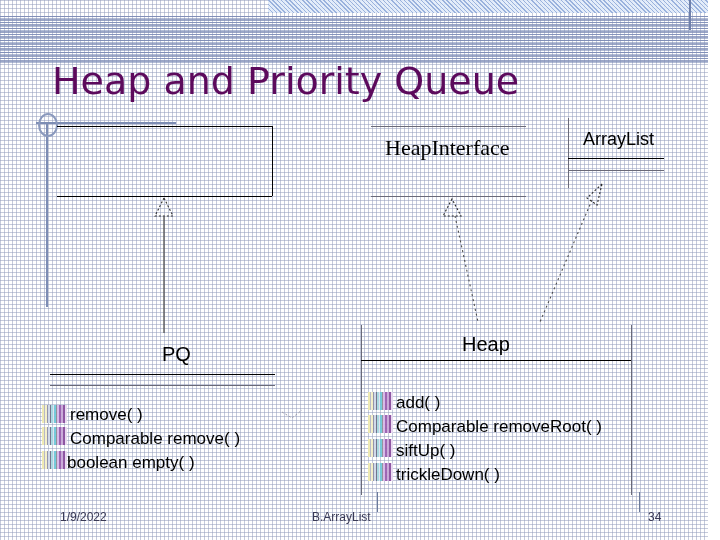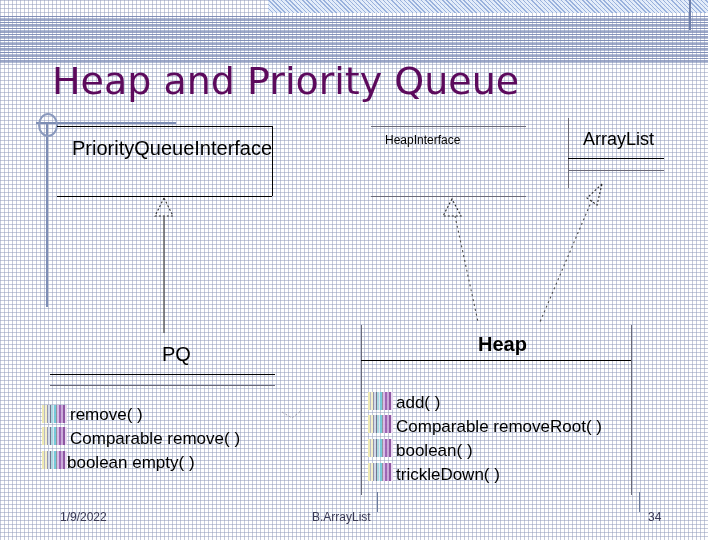--- a/index.html
+++ b/index.html
@@ -213,25 +213,24 @@
 
   <div id="title">Heap and Priority Queue</div>
 
   <div id="guide-hline"></div>
   <div id="guide-line"></div>
   <div id="guide-circle"></div>
 
   <div class="box-line-h" style="left:57px;  top:126px; width:215px;"></div>
   <div class="box-line-h" style="left:57px;  top:196px; width:215px;"></div>
   <div class="box-line-v" style="left:272px; top:126px; height:70px;"></div>
-  <div class="uml-text" style="left:72px; top:136px; font-size:20px; line-height:24px;">PriorityQueueInterface</div>
 
   <div class="box-line-h gray" style="left:371px; top:126px; width:155px;"></div>
   <div class="box-line-h gray" style="left:371px; top:196px; width:155px;"></div>
-  <div class="uml-text" style="left:385px; top:128px; font-size:12px; line-height:24px;">HeapInterface</div>
+  <div class="uml-text" style="left:385px; top:136px; font-size:22px; line-height:24px;font-family:Liberation Serif, serif;">HeapInterface</div>
 
   <div class="box-line-v gray" style="left:568px; top:118px; height:70px;"></div>
   <div class="box-line-h" style="left:568px; top:158px; width:96px;"></div>
   <div class="box-line-h gray" style="left:568px; top:170px; width:96px;"></div>
   <div class="uml-text" style="left:583px; top:128px; font-size:18px; line-height:22px;">ArrayList</div>
 
   <div class="uml-text" style="left:162px; top:342px; font-size:20px; line-height:24px;">PQ</div>
   <div class="box-line-h" style="left:50px; top:374px; width:225px;"></div>
   <div class="box-line-h gray" style="left:50px; top:385px; width:225px;"></div>
 
@@ -239,31 +238,31 @@
   <div class="method-row" style="left:70px; top:406px;">remove( )</div>
 
   <div class="stripe-bullet" style="left:42px; top:427px;"></div>
   <div class="method-row" style="left:70px; top:430px;">Comparable remove( )</div>
 
   <div class="stripe-bullet" style="left:42px; top:451px;"></div>
   <div class="method-row" style="left:67px; top:454px;">boolean empty( )</div>
 
   <div class="box-line-v gray" style="left:361px; top:325px; height:170px;"></div>
   <div class="box-line-v gray" style="left:631px; top:325px; height:170px;"></div>
-  <div class="uml-text" style="left:478px; top:332px; font-size:20px; line-height:24px;font-weight:bold;">Heap</div>
+  <div class="uml-text" style="left:462px; top:332px; font-size:20px; line-height:24px;">Heap</div>
   <div class="box-line-h" style="left:361px; top:360px; width:270px;"></div>
 
   <div class="stripe-bullet" style="left:368px; top:392px;"></div>
   <div class="method-row" style="left:396px; top:394px;">add( )</div>
 
   <div class="stripe-bullet" style="left:368px; top:415px;"></div>
   <div class="method-row" style="left:396px; top:418px;">Comparable removeRoot( )</div>
 
   <div class="stripe-bullet" style="left:368px; top:439px;"></div>
-  <div class="method-row" style="left:396px; top:442px;">boolean( )</div>
+  <div class="method-row" style="left:396px; top:442px;">siftUp( )</div>
 
   <div class="stripe-bullet" style="left:368px; top:463px;"></div>
   <div class="method-row" style="left:396px; top:466px;">trickleDown( )</div>
 
   <svg class="arrows" viewBox="0 0 720 540">
 
     <g>
       <polygon points="164,198 155,216 173,216" fill="none" stroke="#2a2a2a" stroke-width="1.1" stroke-dasharray="2 2"></polygon>
       <line x1="164" y1="216" x2="164" y2="333" stroke="#5a5a5a" stroke-width="1.4"></line>
     </g>

